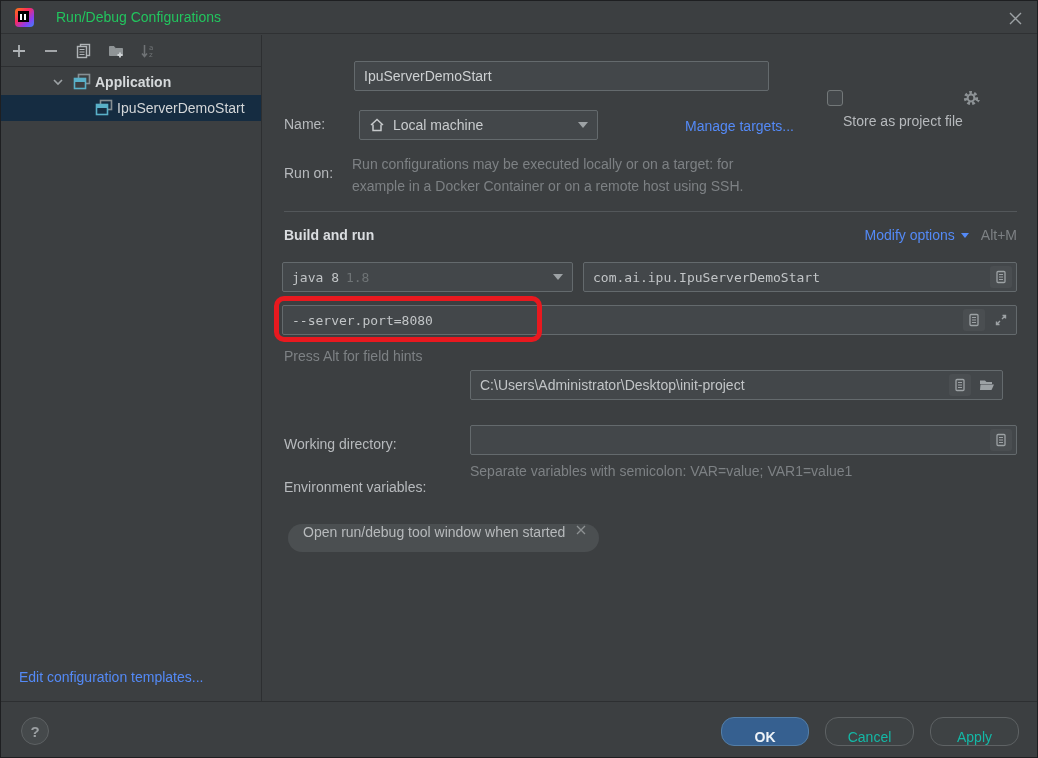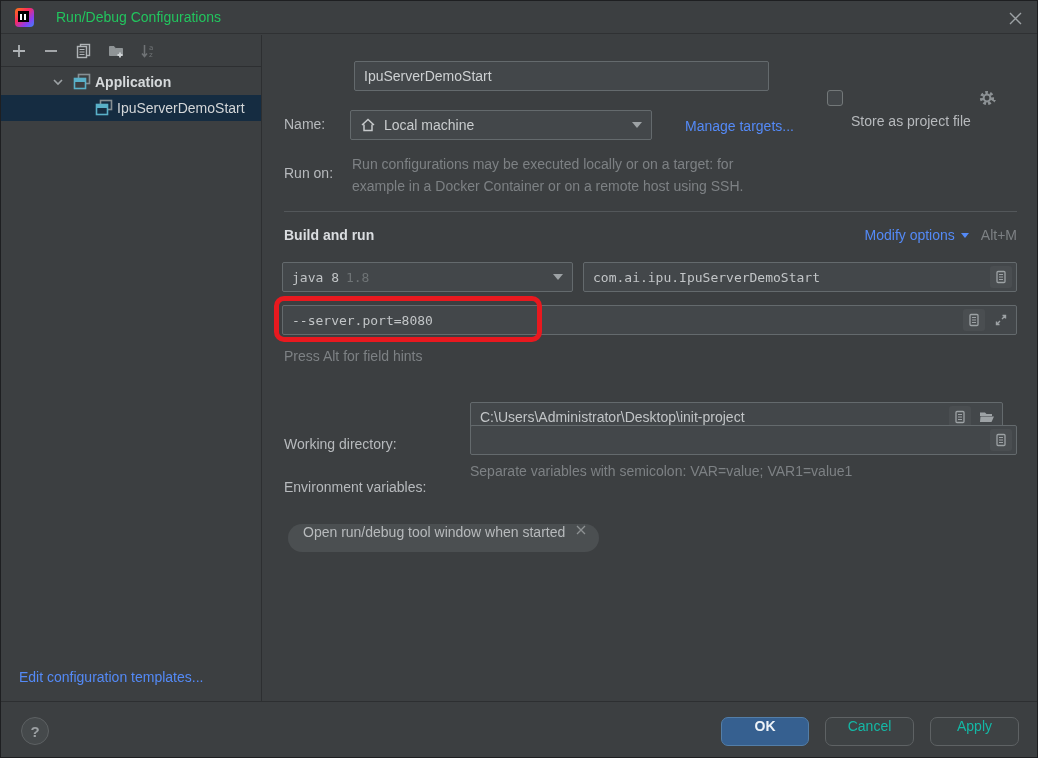--- a/index.html
+++ b/index.html
@@ -70,22 +70,22 @@
     background:#4b4f51; display:inline-flex; align-items:flex-start; padding:0 12px 0 15px;
     color:#b7babc; }
 
   
   .bottombar { position:absolute; top:700px; left:0; right:0; height:58px;
     border-top:1px solid #2d2f31; }
   .help-btn { position:absolute; left:20px; top:15px; width:28px; height:28px;
     border:1px solid #5d6163; border-radius:50%; background:#45494b;
     color:#9da1a4; font-size:15px; font-weight:bold;
     display:flex; align-items:center; justify-content:center; }
-  .btn { position:absolute; top:15px; height:29px; border-radius:7px;
-    display:flex; align-items:flex-start; justify-content:center; font-size:14px; cursor:pointer; }
+  .btn { position:absolute; top:15px; height:29px; border-radius:13px;
+    display:flex; align-items:flex-end; justify-content:center; font-size:14px; cursor:pointer; }
   .btn-default { background:#366090; border:1px solid #537ea8; color:#eef3f8; font-weight:bold; }
   .btn-plain { background:#3e4244; border:1px solid #5e6264; color:#14b8a6; }
 </style>
 </head>
 <body>
 
 <div class="dialog">
 
   <div class="titlebar">
     <div class="app-logo"></div>
@@ -155,32 +155,32 @@
     <span class="edit-templates link">Edit configuration templates...</span>
   </div>
 
   <div class="content">
 
     <span class="abs label" style="left:21px; top:35px">Name:</span>
     <div class="abs field" style="left:91px; top:27px; width:415px">
       <span>IpuServerDemoStart</span>
     </div>
 
-    <div class="abs" style="left:564px; top:32px; display:flex; align-items:center; gap:8px">
+    <div class="abs" style="left:564px; top:32px; display:flex; align-items:center; ">
       <div class="checkbox"></div>
       <span class="label">Store as project file</span>
       <svg width="18" height="18" viewBox="0 0 18 18">
         <circle cx="8" cy="9" r="5.6" fill="none" stroke="#8d9295" stroke-width="3" stroke-dasharray="2.6 2.2"></circle>
         <circle cx="8" cy="9" r="3.4" fill="none" stroke="#8d9295" stroke-width="2"></circle>
         <path d="M13.5 11 L17 11 L15.25 13.5 z" fill="#8d9295"></path>
       </svg>
     </div>
 
     <span class="abs label" style="left:21px; top:84px">Run on:</span>
-    <div class="abs combo" style="left:87px; top:76px; width:302px">
+    <div class="abs combo" style="left:96px; top:76px; width:239px">
       <svg style="margin-right:8px" width="16" height="16" viewBox="0 0 16 16">
         <path d="M2 8 L8 2.5 L14 8 M4 7.5 V13.5 H12 V7.5" fill="none" stroke="#c6c9cb" stroke-width="1.5"></path>
       </svg>
       <span>Local machine</span>
       <span class="arrow-dn"></span>
     </div>
     <span class="abs link" style="left:422px; top:84px">Manage targets...</span>
 
     <div class="abs hint" style="left:89px; top:119px; line-height:22px">
       <div>Run configurations may be executed locally or on a target: for</div>
@@ -225,21 +225,21 @@
             <path d="M8.5 2.5h3v3 M5.5 11.5h-3v-3 M11.5 2.5 L8 6 M2.5 11.5 L6 8" fill="none" stroke="#9da2a5" stroke-width="1.4"></path>
           </svg>
       </div>
     </div>
 
     <div class="red-annotation"></div>
 
     <span class="abs hint" style="left:21px; top:314px">Press Alt for field hints</span>
 
     <span class="abs label" style="left:21px; top:355px">Working directory:</span>
-    <div class="abs field" style="left:207px; top:368px; width:533px">
+    <div class="abs field" style="left:207px; top:336px; width:533px">
       <span class="grow" style="color:#c2c5c7">C:\Users\Administrator\Desktop\init-project</span>
       <div class="icon-btn" style="margin-right:5px">
         <svg width="14" height="14" viewBox="0 0 14 14">
             <rect x="3" y="1.5" width="8" height="11" rx="1" fill="none" stroke="#9da2a5" stroke-width="1.3"></rect>
             <path d="M5 4.5h4 M5 7h4 M5 9.5h4" stroke="#9da2a5" stroke-width="1.2"></path>
           </svg>
       </div>
       <div class="plain-icon">
         <svg width="16" height="16" viewBox="0 0 16 16">
             <path d="M1 3.5h5l1.5 1.5H13v2H1z" fill="#9da2a5"></path>

